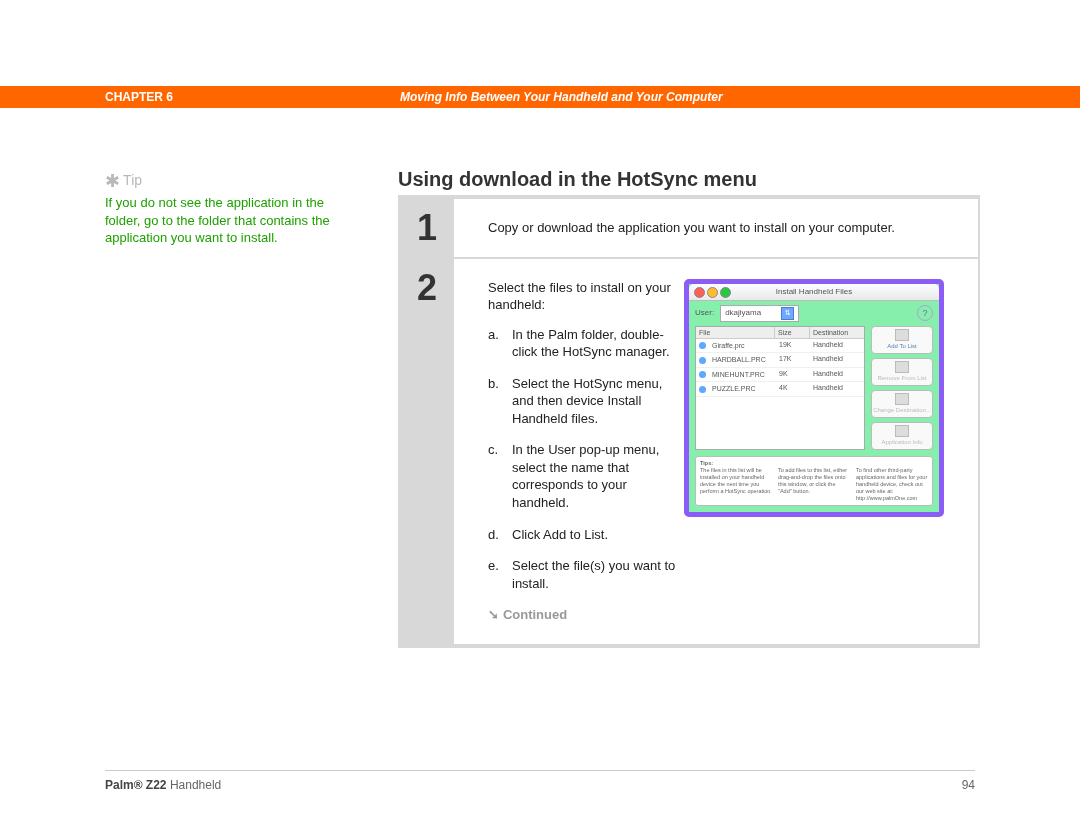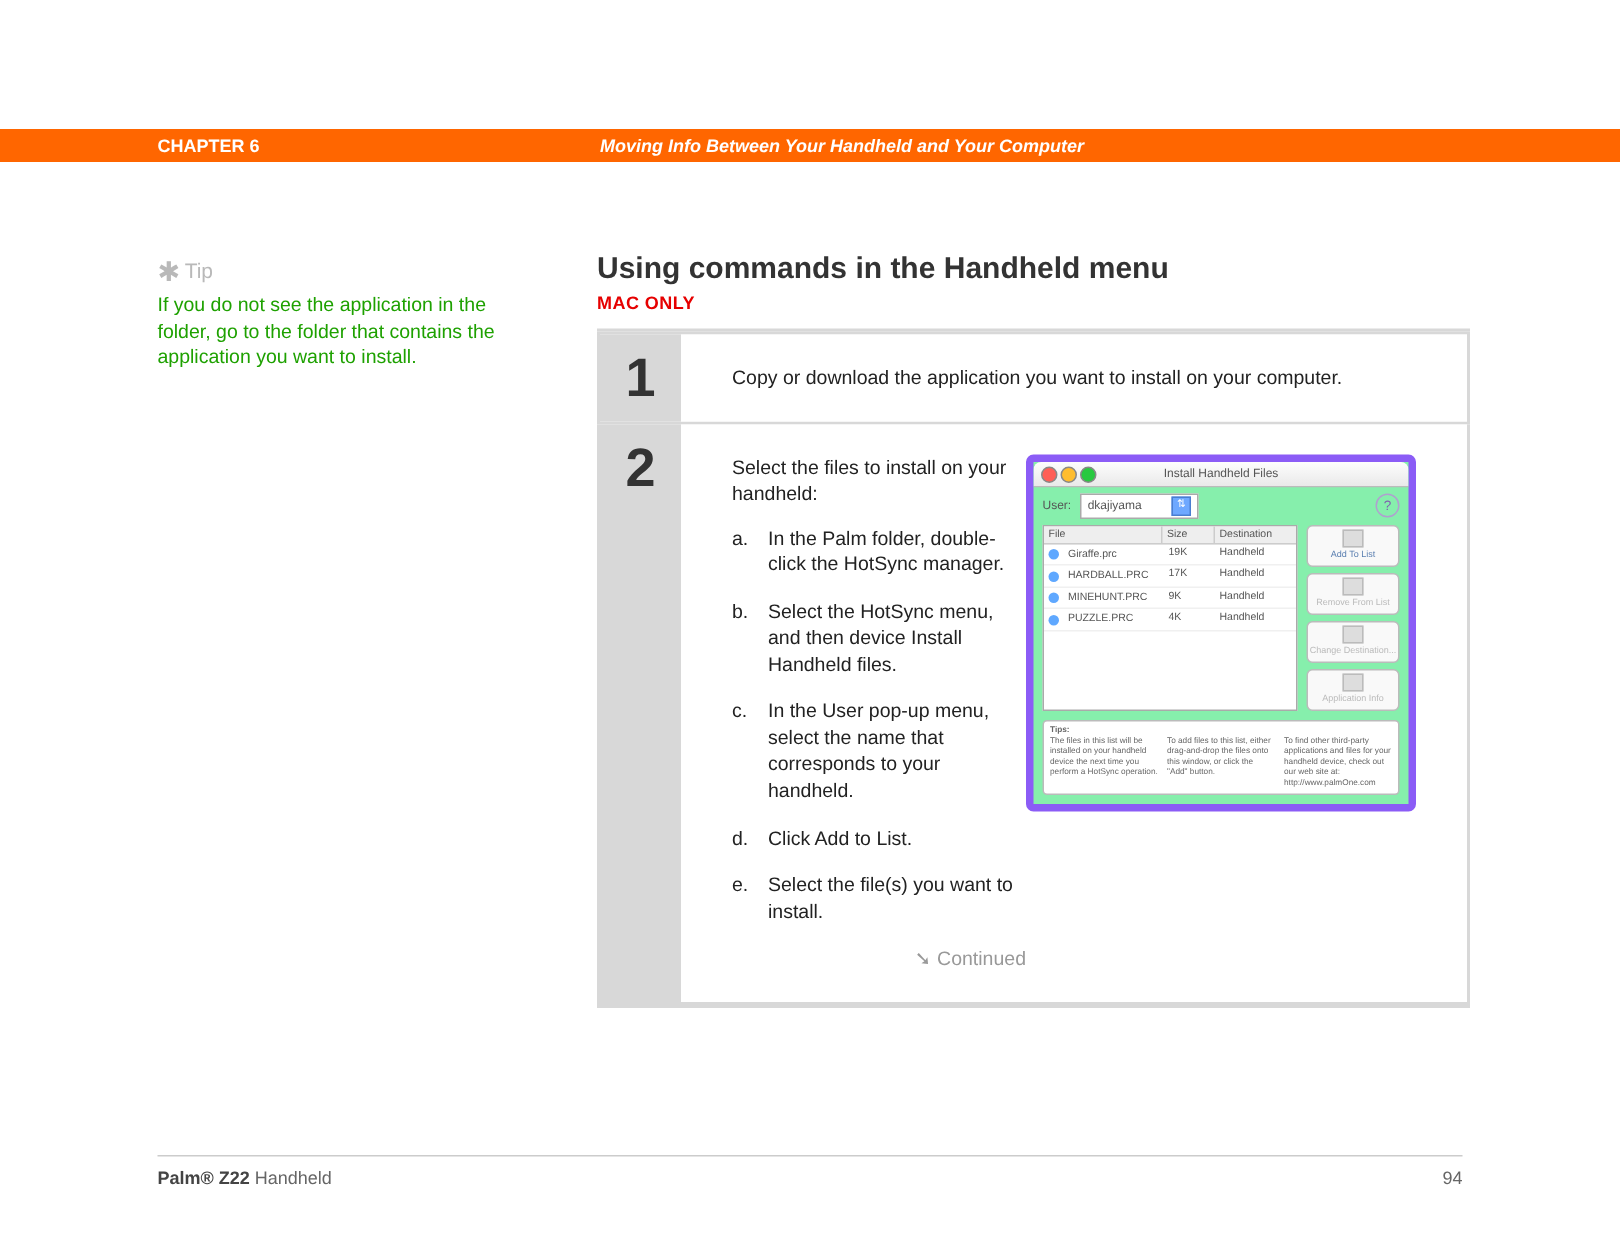--- a/index.html
+++ b/index.html
@@ -18,21 +18,21 @@
   .step{display:flex;border:2px solid #d8d8d8;border-top:none;}
   .step:first-child{border-top:2px solid #d8d8d8;}
   .step .num{flex:0 0 54px;background:#d8d8d8;color:#333;font-weight:bold;font-size:36px;display:flex;align-items:flex-start;justify-content:center;padding-top:8px;}
   .step .content{flex:1;background:#fff;padding:20px 34px;font-size:13px;line-height:1.35;}
   .step2 .content{display:flex;}
   .step2 .textcol{flex:1;}
   .step2 .subhead{margin-bottom:12px;}
   .ol{margin:0;padding:0;list-style:none;}
   .ol li{margin-bottom:14px;display:flex;gap:6px;}
   .ol li .lb{flex:0 0 18px;}
-  .continued{color:#999;font-weight:normal;font-size:13px;margin-top:6px;text-align:right;}
+  .continued{color:#999;font-weight:bold;font-size:13px;margin-top:6px;}
   .continued .arr{display:inline-block;transform:rotate(0deg);margin-right:4px;}
   
   .macwin{flex:0 0 250px;align-self:flex-start;border:5px solid #8b5cf6;border-radius:5px;background:#86efac;font-size:8px;color:#555;}
   .macwin .titlebar{height:16px;border-bottom:1px solid #bbb;background:linear-gradient(#fdfdfd,#e9e9e9);border-radius:5px 5px 0 0;position:relative;font-size:8px;text-align:center;line-height:16px;color:#555;}
   .tbtn{position:absolute;top:3px;width:9px;height:9px;border-radius:50%;border:1px solid #888;}
   .tbtn.r{left:5px;background:#ff5f57;} .tbtn.y{left:18px;background:#ffbd2e;} .tbtn.g{left:31px;background:#28c940;}
   .macwin .userrow{display:flex;align-items:center;padding:4px 6px;gap:6px;}
   .macwin .userrow .lbl{color:#555;}
   .macwin .userrow .dd{background:#fff;border:1px solid #aaa;padding:1px 4px;display:flex;align-items:center;gap:20px;}
   .macwin .userrow .dd .arr{width:11px;height:11px;background:#6ea8ff;border:1px solid #4a7ed0;display:flex;align-items:center;justify-content:center;color:#fff;font-size:7px;}
@@ -72,22 +72,21 @@
   </div>
 
   <div class="sidebar">
     <div class="tip-label">
       <span class="ast">✱</span><span>Tip</span>
     </div>
     <div class="tip-body">If you do not see the application in the folder, go to the folder that contains the application you want to install.</div>
   </div>
 
   <div class="main">
-    <div class="section-title">Using commands in the Handheld menu</div>
-    <div class="mac-only">MAC ONLY</div>
+    <div class="section-title">Using download in the HotSync menu</div>
 
     <div class="steps">
 
       <div class="step">
         <div class="num">1</div>
         <div class="content">Copy or download the application you want to install on your computer.</div>
       </div>
 
       <div class="step step2">
         <div class="num">2</div>

